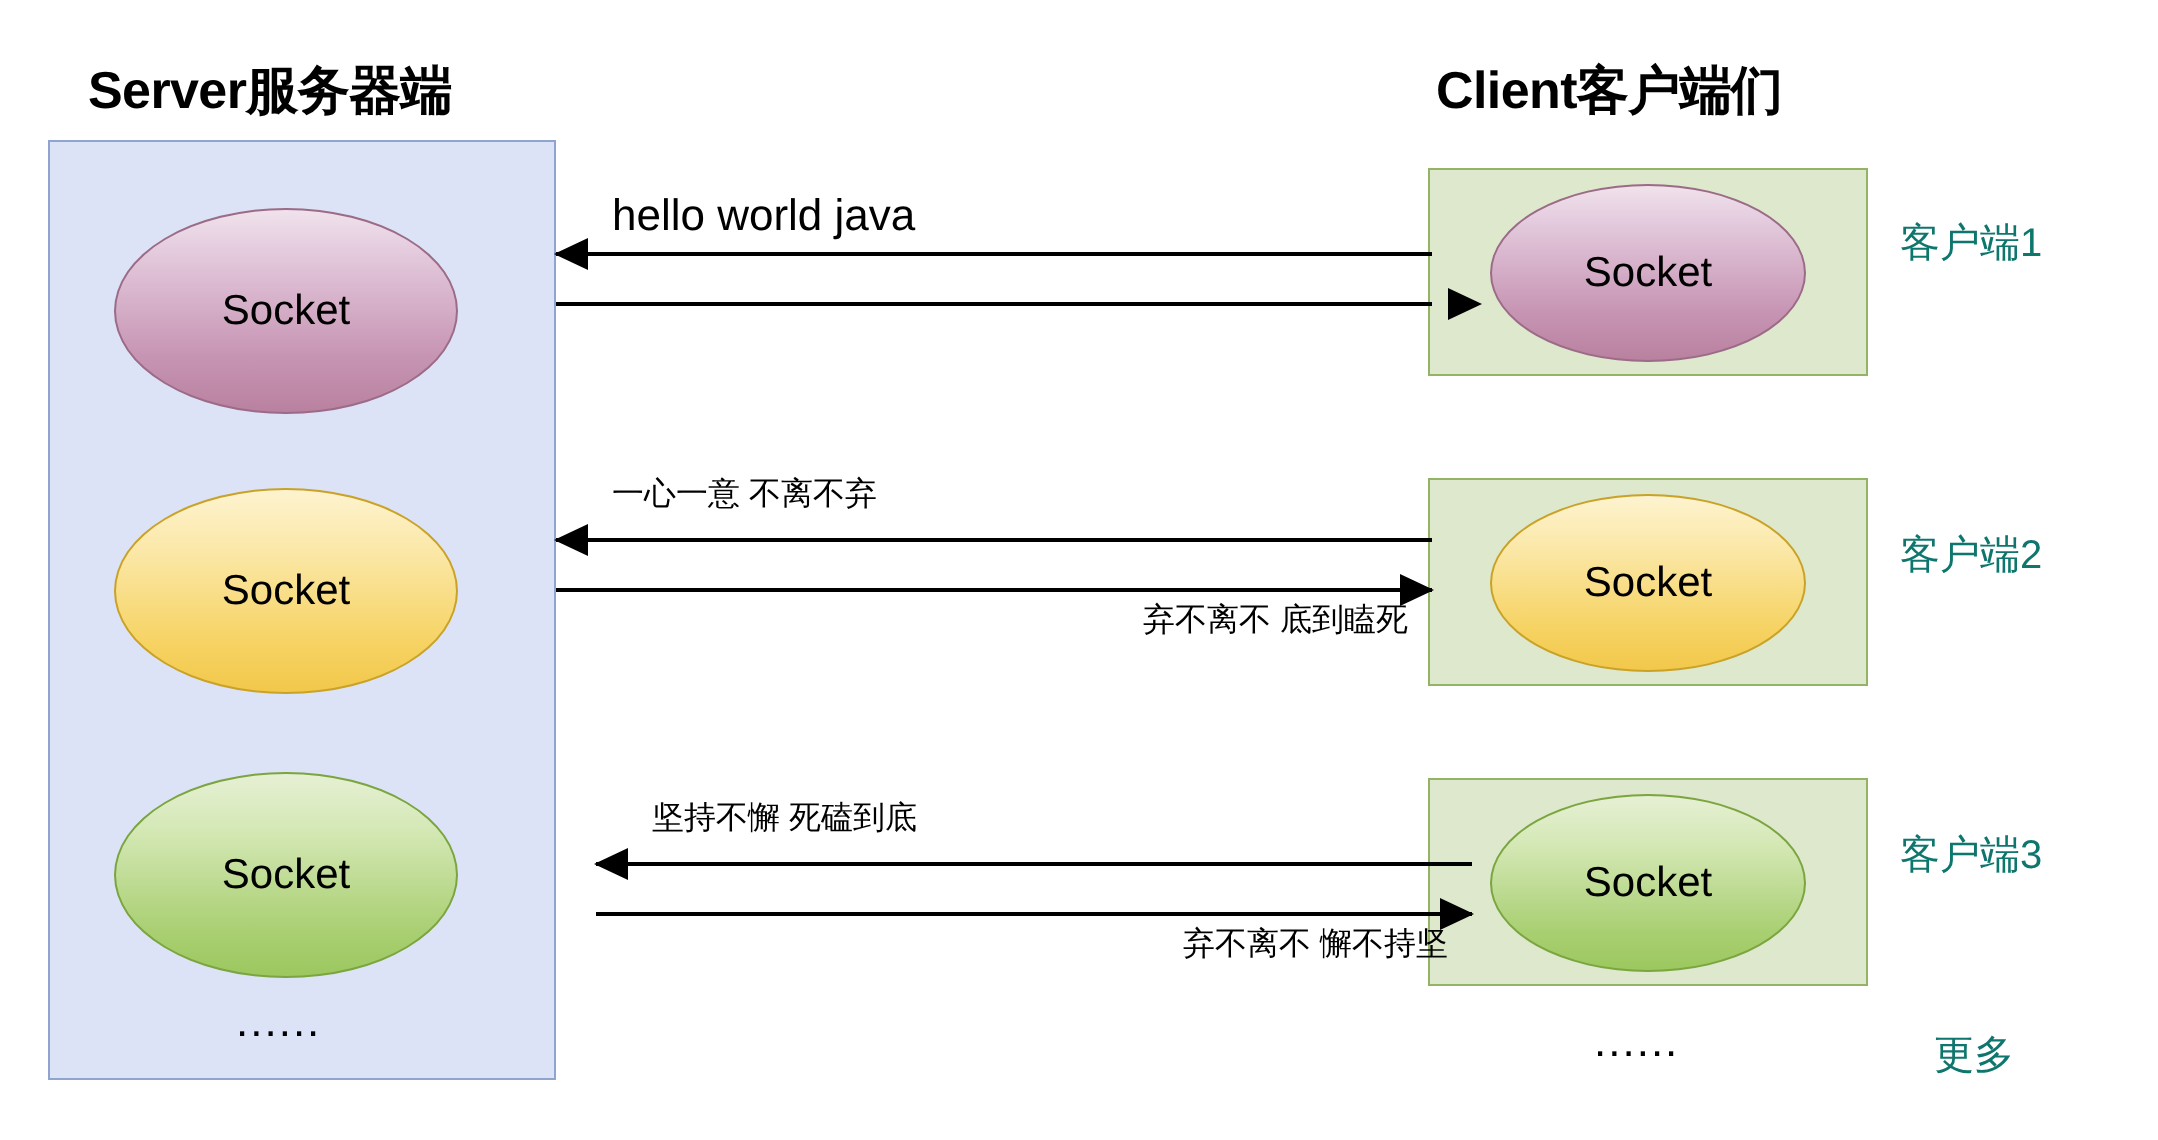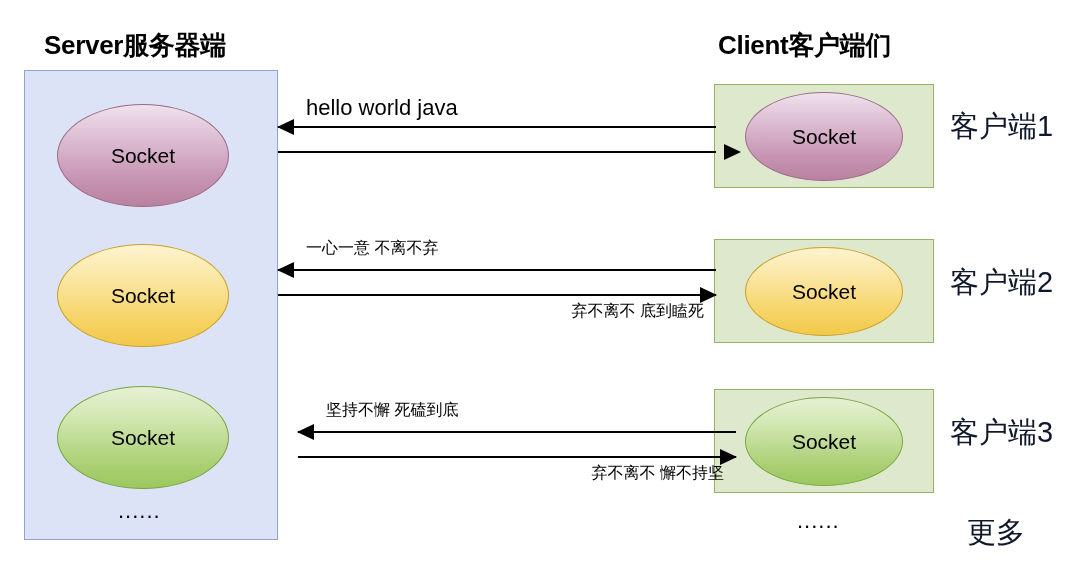--- a/index.html
+++ b/index.html
@@ -148,22 +148,22 @@
     white-space: nowrap;
     line-height: 1;
   }
   .msg.to-server { top: 2px;  left: 28px; }
   .msg.to-client { top: 65px; right: 12px; }
   .msg.cjk { font-size: 16px; }
 
   
   .client-label {
     position: absolute;
-    font-size: 29px;
-    color: #0f172a;
+    font-size: 20px;
+    color: #0f766e;
     white-space: nowrap;
     line-height: 1;
   }
   #client-label-1 { left: 950px; top: 112px; }
   #client-label-2 { left: 950px; top: 268px; }
   #client-label-3 { left: 950px; top: 418px; text-align: center; }
   #more-label     { left: 967px; top: 518px; }
 </style>
 </head>
 <body>

